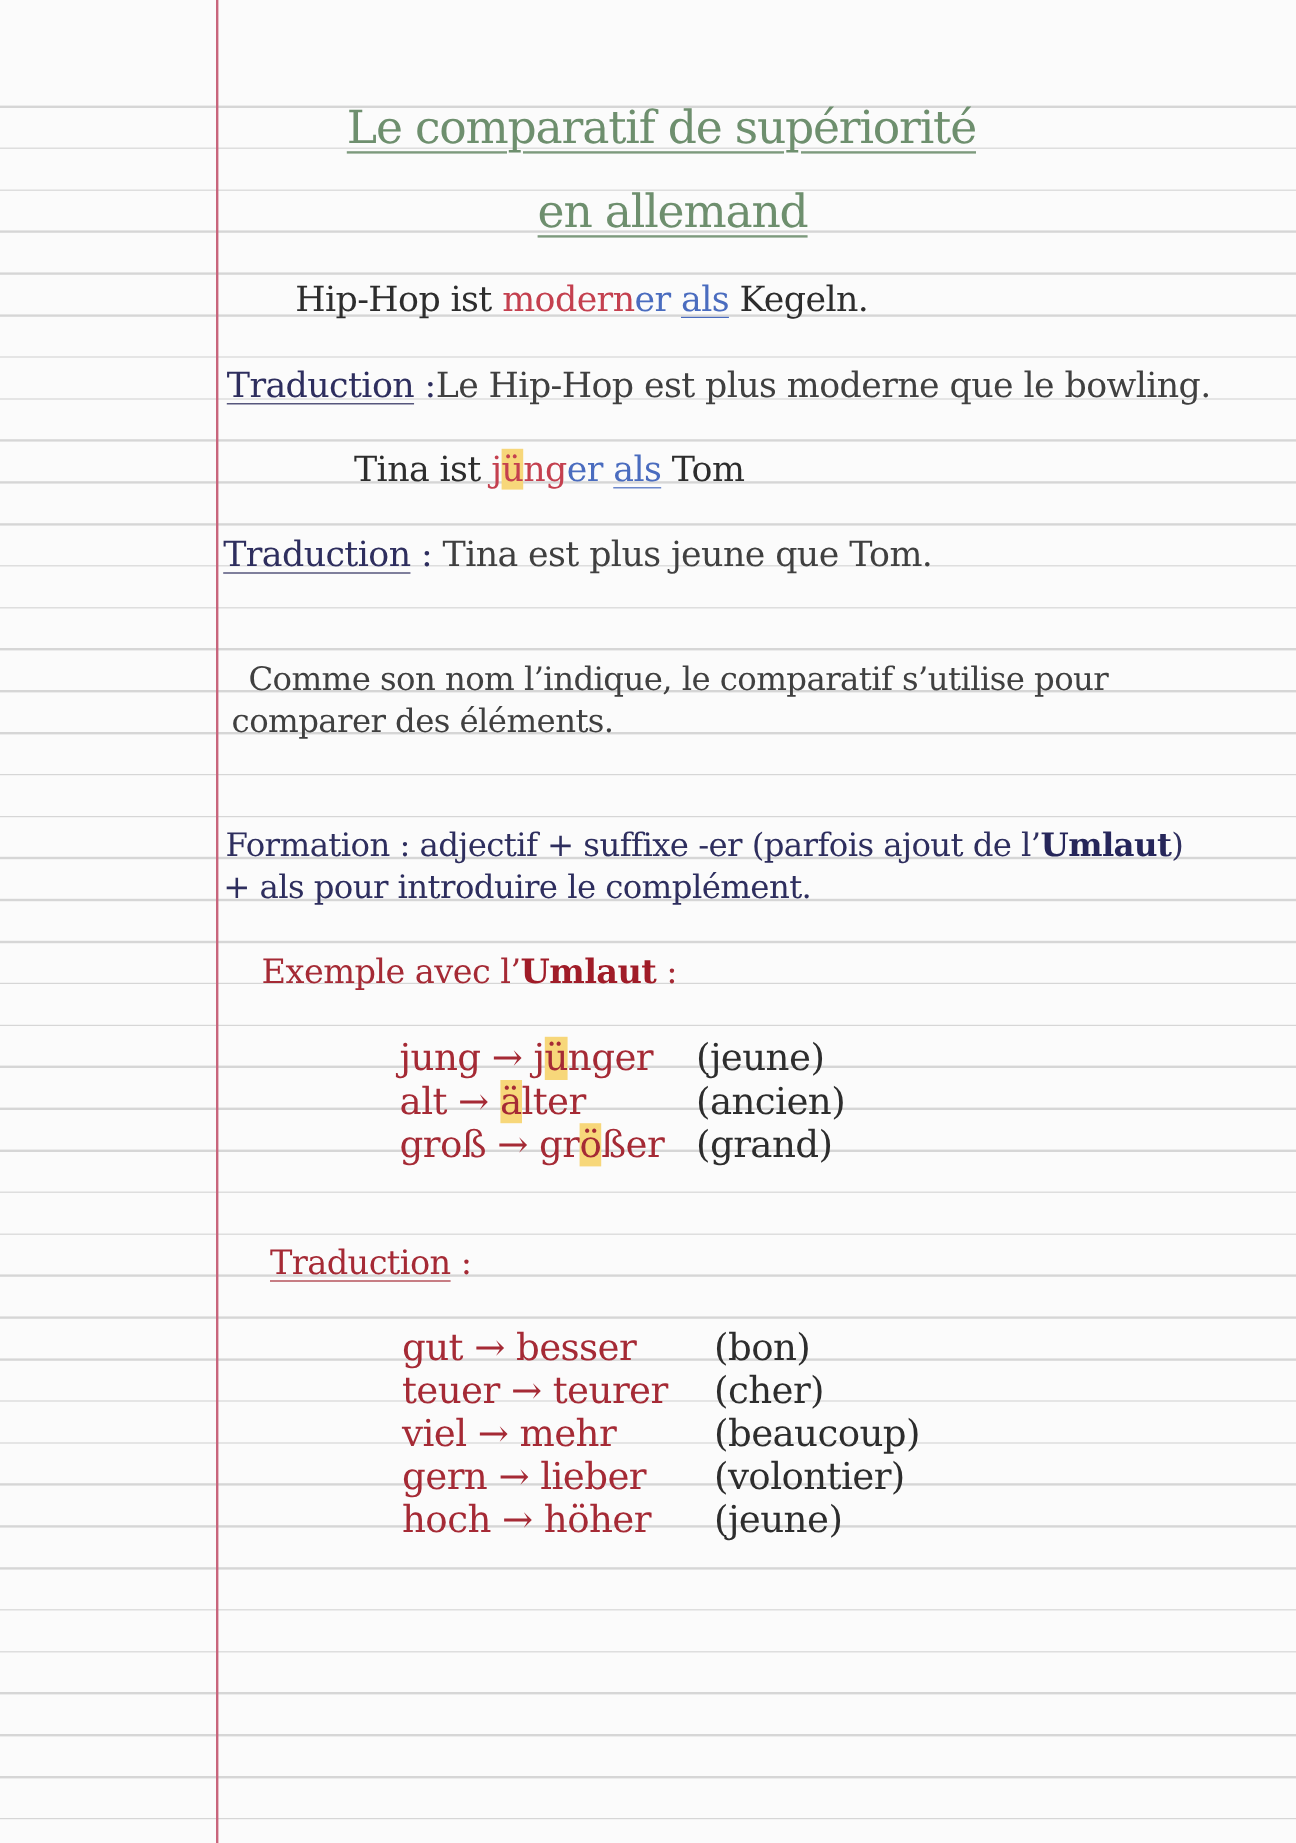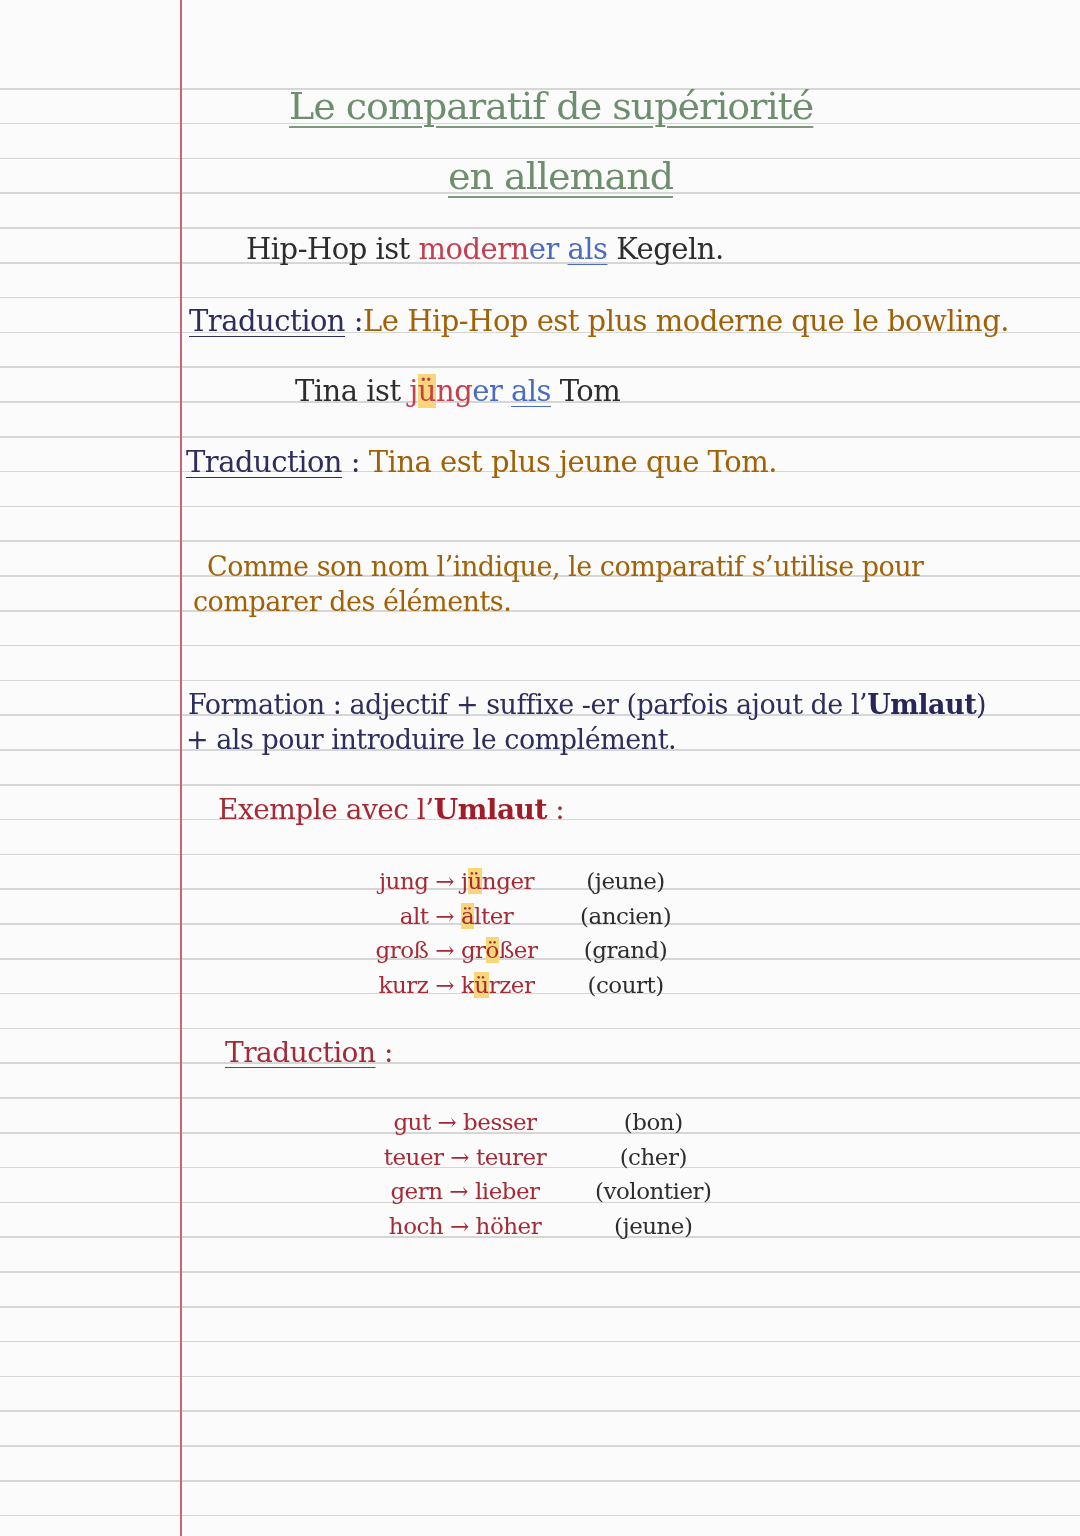--- a/index.html
+++ b/index.html
@@ -10,30 +10,30 @@
   }
   .lines { position:absolute; left:0; top:0; width:1080px; height:1536px; }
   .line { position:absolute; left:0; width:1080px; height:1.5px; background:#d6d6d6; }
   .margin { position:absolute; left:180px; top:0; width:2px; height:1536px; background:#c8657c; }
   .t { position:absolute; white-space:nowrap; letter-spacing:-0.5px; }
   .title { color:#6e8f6e; font-size:38px; text-decoration:underline; text-decoration-thickness:1.5px; text-underline-offset:7px; text-decoration-color:#7d9a7d; letter-spacing:-1px; }
   .black { color:#2d2d2d; }
   .red { color:#c4404f; }
   .blue { color:#4a6cbf; }
   .navy { color:#2e2e5e; }
-  .slate { color:#a16207;text-align:right; }
+  .slate { color:#404040;text-align:right; }
   .dred { color:#a52a35; }
   .ul { text-decoration:underline; text-decoration-thickness:1px; text-underline-offset:5px; }
   .hl { background:#f7d77a; }
   .bold { font-weight:bold; }
   .s29 { font-size:29px; }
   .s28 { font-size:28px; }
   .s27 { font-size:27px; }
   table.vocab { position:absolute; border-collapse:collapse; }
-  table.vocab td { padding:0; height:34.5px; font-size:23px; white-space:nowrap; vertical-align:middle; letter-spacing:-0.5px;text-align:center;}
+  table.vocab td { padding:0; height:34.5px; font-size:31px; white-space:nowrap; vertical-align:middle; letter-spacing:-0.5px;}
 </style>
 </head>
 <body>
 
 <div class="lines" id="lines">
     <div class="line" style="top: 88px;"></div>
     <div class="line" style="top: 122.8px;"></div>
     <div class="line" style="top: 157.6px;"></div>
     <div class="line" style="top: 192.4px;"></div>
     <div class="line" style="top: 227.2px;"></div>
@@ -115,42 +115,42 @@
         <td class="black">(jeune)</td>
       </tr>
       <tr>
         <td class="dred" style="width:247px"><span>alt</span> <span>→</span> <span></span><span class="hl">ä</span><span>lter</span></td>
         <td class="black">(ancien)</td>
       </tr>
       <tr>
         <td class="dred" style="width:247px"><span>groß</span> <span>→</span> <span>gr</span><span class="hl">ö</span><span>ßer</span></td>
         <td class="black">(grand)</td>
       </tr>
-      <tr>
-        <td class="dred" style="width:247px"><span>kurz</span> <span>→</span> <span>k</span><span class="hl">ü</span><span>rzer</span></td>
-        <td class="black">(court)</td>
-      </tr>
     </tbody>
 </table>
 
 <div class="t s28 dred" style="left:225px; top:1036px;">
   <span class="ul">Traduction</span><span> :</span>
 </div>
 
 <table class="vocab" style="left:335px; top:1105px;">
   <tbody id="exception-body">
       <tr>
         <td class="dred" style="width:260px"><span>gut</span> <span>→</span> <span>besser</span></td>
         <td class="black">(bon)</td>
       </tr>
       <tr>
         <td class="dred" style="width:260px"><span>teuer</span> <span>→</span> <span>teurer</span></td>
         <td class="black">(cher)</td>
       </tr>
       <tr>
+        <td class="dred" style="width:260px"><span>viel</span> <span>→</span> <span>mehr</span></td>
+        <td class="black">(beaucoup)</td>
+      </tr>
+      <tr>
         <td class="dred" style="width:260px"><span>gern</span> <span>→</span> <span>lieber</span></td>
         <td class="black">(volontier)</td>
       </tr>
       <tr>
         <td class="dred" style="width:260px"><span>hoch</span> <span>→</span> <span>höher</span></td>
         <td class="black">(jeune)</td>
       </tr>
     </tbody>
 </table>
 

